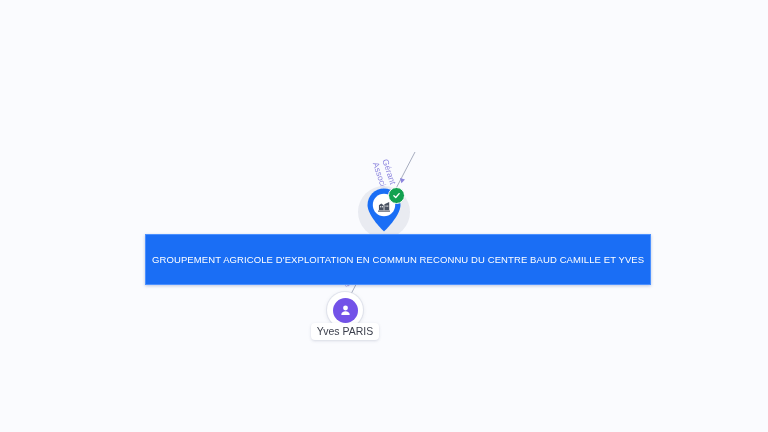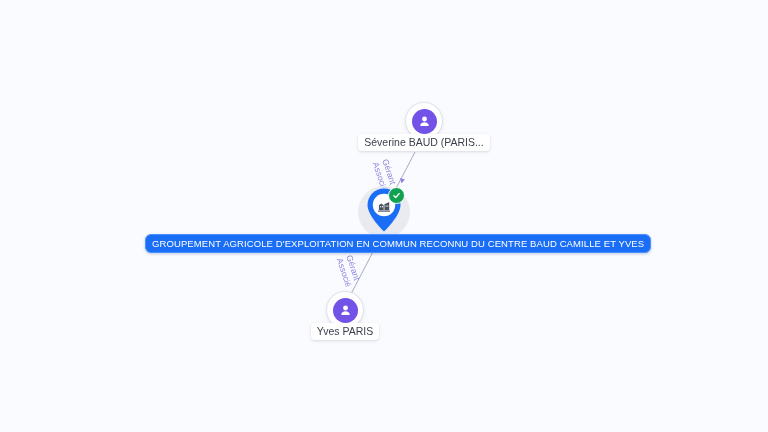--- a/index.html
+++ b/index.html
@@ -125,25 +125,25 @@
     align-items: center;
     justify-content: center;
     z-index: 3;
   }
 
   .company-label {
     position: absolute;
     background: #1a6ef5;
     color: #ffffff;
     border: 1px solid #4b90ff;
-    border-radius: 6px;
+    border-radius: 0;
     font-size: 9.5px;
     letter-spacing: 0.1px;
     line-height: 13px;
-    padding: 2px 6px;
+    padding: 18px 6px;
     white-space: nowrap;
     box-shadow: 0 1px 3px rgba(40,70,140,0.28);
     z-index: 6;
   }
 
   
   .edge-label {
     position: absolute;
     color: #8d86de;
     font-size: 8.5px;
@@ -171,31 +171,20 @@
   <div class="edge-label" style="left:389px; top:158px; transform: rotate(72deg); transform-origin: left top;">
     <span class="ln">Gérant</span>
     <span class="ln">Associé</span>
   </div>
 
   <div class="edge-label" style="left:353px; top:254px; transform: rotate(72deg); transform-origin: left top;">
     <span class="ln">Gérant</span>
     <span class="ln">Associé</span>
   </div>
 
-  <div class="person-node" style="left:352px; top:103px; width:144px;">
-    <div class="avatar-halo">
-      <div class="avatar-circle">
-        <svg width="15" height="15" viewBox="0 0 24 24" fill="#ffffff">
-          <circle cx="12" cy="8" r="3.9"></circle>
-          <path d="M12 13.2c-3.7 0-6.6 2.2-6.6 4.6v1.4h13.2v-1.4c0-2.4-2.9-4.6-6.6-4.6z"></path>
-        </svg>
-      </div>
-    </div>
-    <div class="node-label">Séverine BAUD (PARIS...</div>
-  </div>
 
   <div class="company-node" style="left:358px; top:186px;">
     <div class="pin-halo">
       <div class="pin-wrap">
         <svg class="pin-shape" width="40" height="46" viewBox="0 0 40 46">
           <path d="M20 1.5 C10.9 1.5 3.5 8.9 3.5 18 C3.5 29 20 44.5 20 44.5 C20 44.5 36.5 29 36.5 18 C36.5 8.9 29.1 1.5 20 1.5 Z" fill="#1a6ef5"></path>
           <circle cx="20" cy="18" r="11.2" fill="#ffffff"></circle>
         </svg>
         <div class="pin-icon">
           <svg width="16" height="16" viewBox="0 0 24 24" fill="#4a5262">

